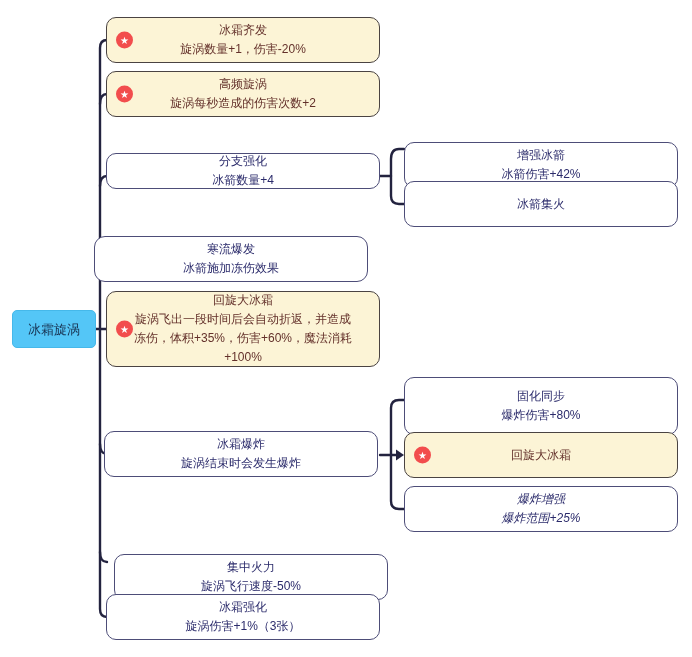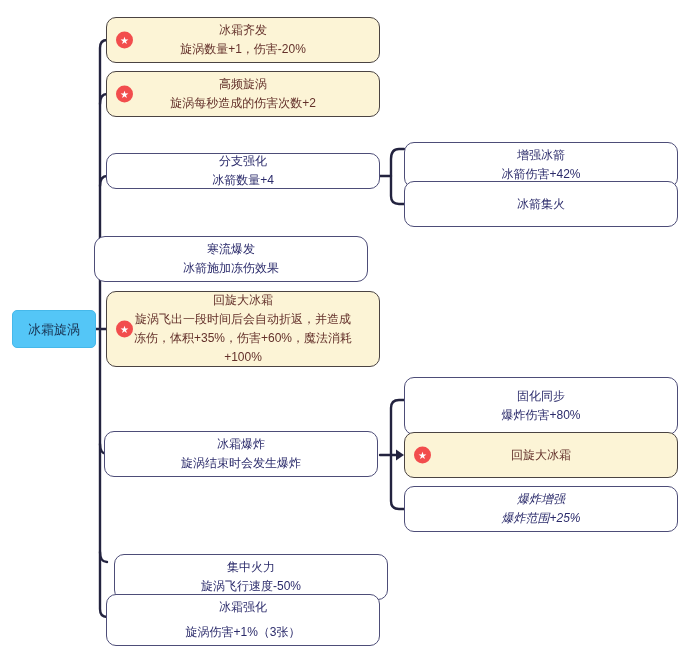--- a/index.html
+++ b/index.html
@@ -115,21 +115,21 @@
   <div class="node plain" style="left:104px;top:431px;width:274px;height:46px;">
     <div class="title">冰霜爆炸</div>
     <div class="desc">旋涡结束时会发生爆炸</div>
   </div>
 
   <div class="node plain" style="left:106px;top:554px;width:274px;height:46px;margin-left:8px;">
     <div class="title">集中火力</div>
     <div class="desc">旋涡飞行速度-50%</div>
   </div>
 
-  <div class="node plain" style="left:106px;top:594px;width:274px;height:52px;justify-content:space-between;">
+  <div class="node plain" style="left:106px;top:594px;width:274px;height:46px;justify-content:space-between;">
     <div class="title">冰霜强化</div>
     <div class="desc">旋涡伤害+1%（3张）</div>
   </div>
 
   <div class="node plain" style="left:404px;top:126px;width:274px;height:46px;margin-top:16px;">
     <div class="title">增强冰箭</div>
     <div class="desc">冰箭伤害+42%</div>
   </div>
 
   <div class="node plain" style="left:404px;top:181px;width:274px;height:46px;">

